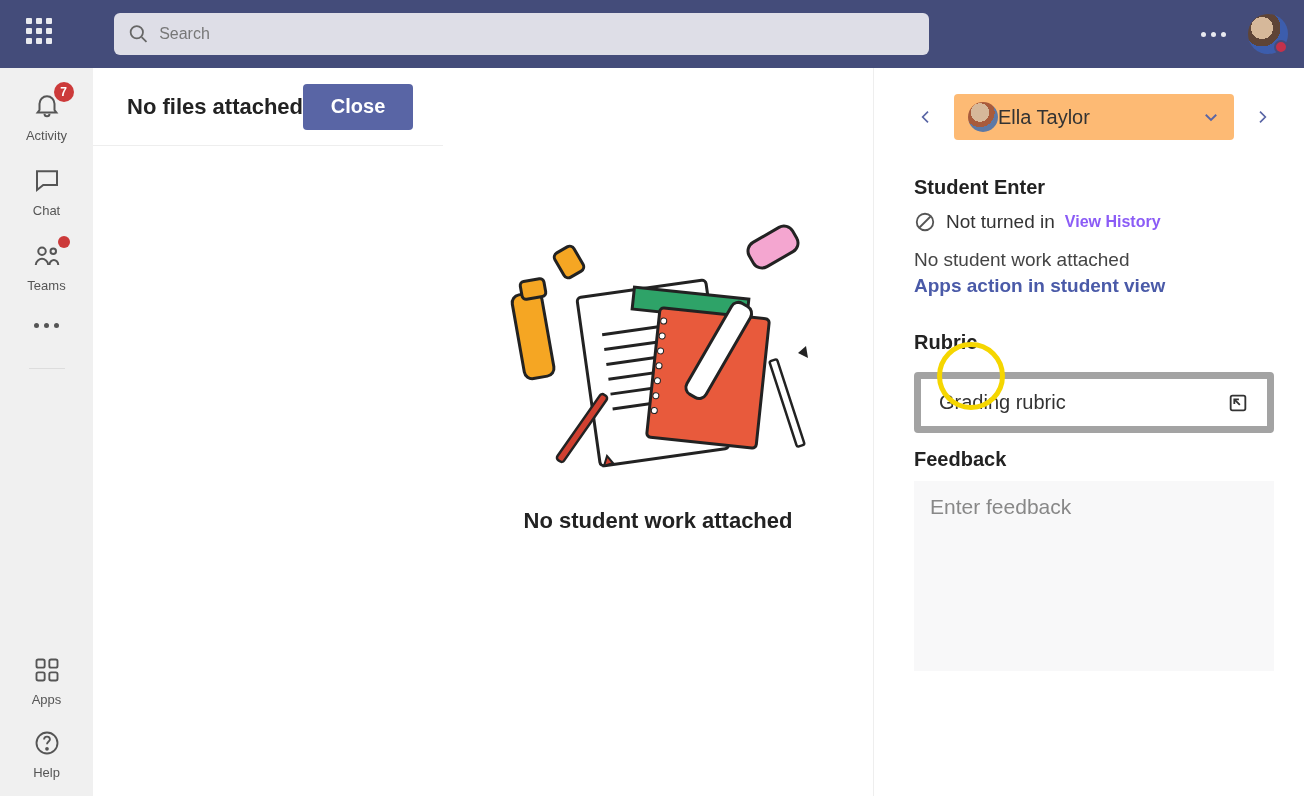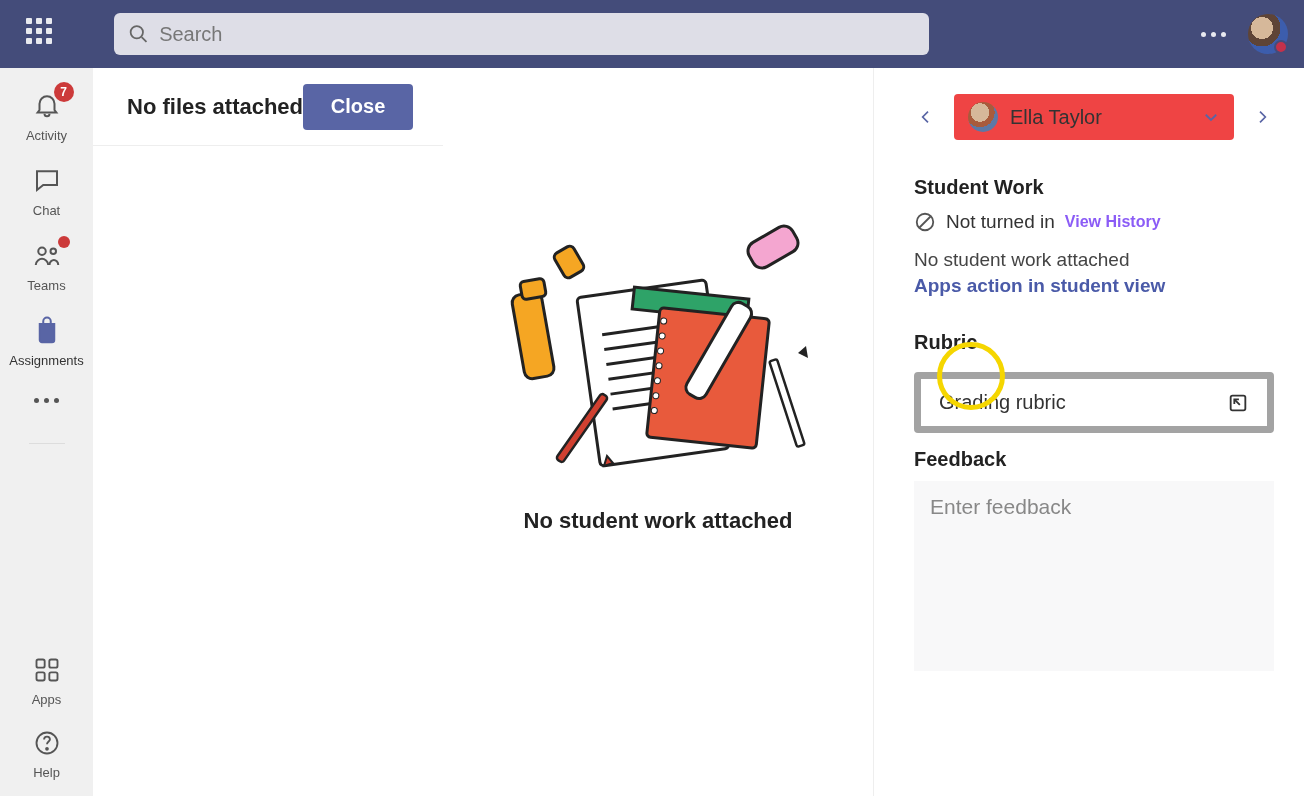--- a/index.html
+++ b/index.html
@@ -4,21 +4,21 @@
   <style>
     * { margin: 0; padding: 0; box-sizing: border-box; font-family: 'Segoe UI', Arial, sans-serif; }
     html, body { width: 1304px; height: 796px; overflow: hidden; }
     body { display: flex; flex-direction: column; background: #fff; }
 
     
     .topbar { height: 68px; background: #444c7a; display: flex; align-items: center; padding: 0 16px; gap: 16px; }
     .waffle { width: 32px; height: 32px; display: grid; grid-template-columns: repeat(3, 6px); grid-template-rows: repeat(3, 6px); gap: 4px; margin-left: 10px; margin-right: 40px; cursor: pointer; }
     .waffle span { width: 6px; height: 6px; background: #e9eaf0; border-radius: 1px; }
     .search { flex: 0 0 815px; height: 42px; background: #dedee7; border-radius: 6px; display: flex; align-items: center; padding: 0 14px; gap: 10px; }
-    .search input { border: none; background: transparent; font-size: 20px; color: #555; width: 100%; outline: none; }
+    .search input { border: none; background: transparent; font-size: 16px; color: #555; width: 100%; outline: none; }
     .search input::placeholder { color: #777; }
     .topbar-right { margin-left: auto; display: flex; align-items: center; gap: 22px; }
     .dots3 { display: flex; gap: 5px; cursor: pointer; }
     .dots3 span { width: 5px; height: 5px; background: #e9eaf0; border-radius: 50%; }
     .avatar-wrap { position: relative; width: 40px; height: 40px; cursor: pointer; }
     .avatar-wrap .avatar { width: 40px; height: 40px; border-radius: 50%; background: radial-gradient(circle at 35% 35%, #d6b89a 0 30%, #5e4437 30% 50%, #3c5dad 50% 100%); }
     .avatar-wrap .presence { position: absolute; right: 0; bottom: 0; width: 14px; height: 14px; background: #c4314b; border-radius: 50%; border: 2px solid #444c7a; }
 
     
     .body { flex: 1; display: flex; min-height: 0; }
@@ -44,21 +44,21 @@
 
     .content { flex: 1; display: flex; min-height: 0; }
     .empty-pane { flex: 1; display: flex; flex-direction: column; align-items: center; padding-top: 150px; border-right: 1px solid #eee; }
     .illus { width: 300px; height: 250px; position: relative; margin-bottom: 40px; }
     .empty-msg { font-size: 22px; font-weight: 600; color: #222; }
 
     
     .side { width: 430px; padding: 26px 30px 0 40px; overflow: auto; }
     .student-picker { display: flex; align-items: center; gap: 16px; margin-bottom: 36px; }
     .chev-nav { width: 24px; height: 24px; display: flex; align-items: center; justify-content: center; cursor: pointer; }
-    .student-chip { flex: 1; height: 46px; background: #ef4444; border-radius: 4px; display: flex; align-items: center; padding: 0 14px; gap: 12px; cursor: pointer; }
+    .student-chip { flex: 1; height: 46px; background: #fdba74; border-radius: 4px; display: flex; align-items: center; padding: 0 14px; cursor: pointer; }
     .student-chip .sm-avatar { width: 30px; height: 30px; border-radius: 50%; background: radial-gradient(circle at 40% 35%, #d6b89a 0 35%, #a85b3c 35% 55%, #5c78a5 55% 100%); }
     .student-name { font-size: 20px; color: #333; flex: 1; }
     .section-title { font-size: 20px; font-weight: 600; color: #222; margin-bottom: 12px; }
     .status-row { display: flex; align-items: center; gap: 10px; margin-bottom: 16px; }
     .status-text { font-size: 19px; color: #333; }
     .link { color: #8b5cf6; font-weight: 600; font-size: 16px; cursor: pointer; }
     .muted { font-size: 19px; color: #444; margin-bottom: 4px; }
     .action-link { color: #4a5aa8; font-weight: 600; font-size: 19px; cursor: pointer; display: inline-block; margin-bottom: 34px; }
     .rubric-card { border: 7px solid #a3a3a3; border-radius: 4px; padding: 12px 18px; display: flex; align-items: center; justify-content: space-between; cursor: pointer; margin-bottom: 15px; }
     .rubric-label { font-size: 20px; color: #333; }
@@ -127,29 +127,20 @@
       <div class="icon-wrap">
         <svg width="30" height="30" viewBox="0 0 24 24" fill="none" stroke="#555" stroke-width="1.6">
             <circle cx="8" cy="9" r="3"></circle>
             <circle cx="17" cy="9" r="2.2"></circle>
             <path d="M3 20c0-3 3-5 5-5s5 2 5 5"></path>
             <path d="M14 20c0-2.5 2-4 3.5-4s3.5 1.5 3.5 4"></path>
           </svg>
         <div class="badge dot">@</div>
       </div>
       <span class="rail-label">Teams</span>
-    </div>
-    <div class="rail-item active">
-      <div class="icon-wrap">
-        <svg width="30" height="30" viewBox="0 0 24 24" fill="#5965a5" stroke="#5965a5" stroke-width="1.2">
-            <path d="M6 7h12v13a2 2 0 0 1-2 2H8a2 2 0 0 1-2-2V7z"></path>
-            <path d="M9 7V5a3 3 0 0 1 6 0v2" fill="none" stroke="#5965a5" stroke-width="1.6"></path>
-          </svg>
-      </div>
-      <span class="rail-label">Assignments</span>
     </div>
     <div class="rail-item" style="padding:18px 0;">
       <div class="dots3" style="justify-content:center;">
           <span style="background:#555;"></span>
           <span style="background:#555;"></span>
           <span style="background:#555;"></span>
         </div>
     </div>
     <div class="rail-sep"></div>
 
@@ -245,21 +236,21 @@
                 <polyline points="5 9 12 16 19 9"></polyline>
               </svg>
           </div>
           <div class="chev-nav">
             <svg width="16" height="16" viewBox="0 0 24 24" fill="none" stroke="#5965a5" stroke-width="2.5">
                 <polyline points="9 4 17 12 9 20"></polyline>
               </svg>
           </div>
         </div>
 
-        <div class="section-title">Student Work</div>
+        <div class="section-title">Student Enter</div>
         <div class="status-row">
           <svg width="22" height="22" viewBox="0 0 24 24" fill="none" stroke="#555" stroke-width="2">
               <circle cx="12" cy="12" r="9"></circle>
               <line x1="6" y1="18" x2="18" y2="6"></line>
             </svg>
           <span class="status-text">Not turned in</span>
           <span class="link">View History</span>
         </div>
         <div class="muted">No student work attached</div>
         <span class="action-link">Apps action in student view</span>

